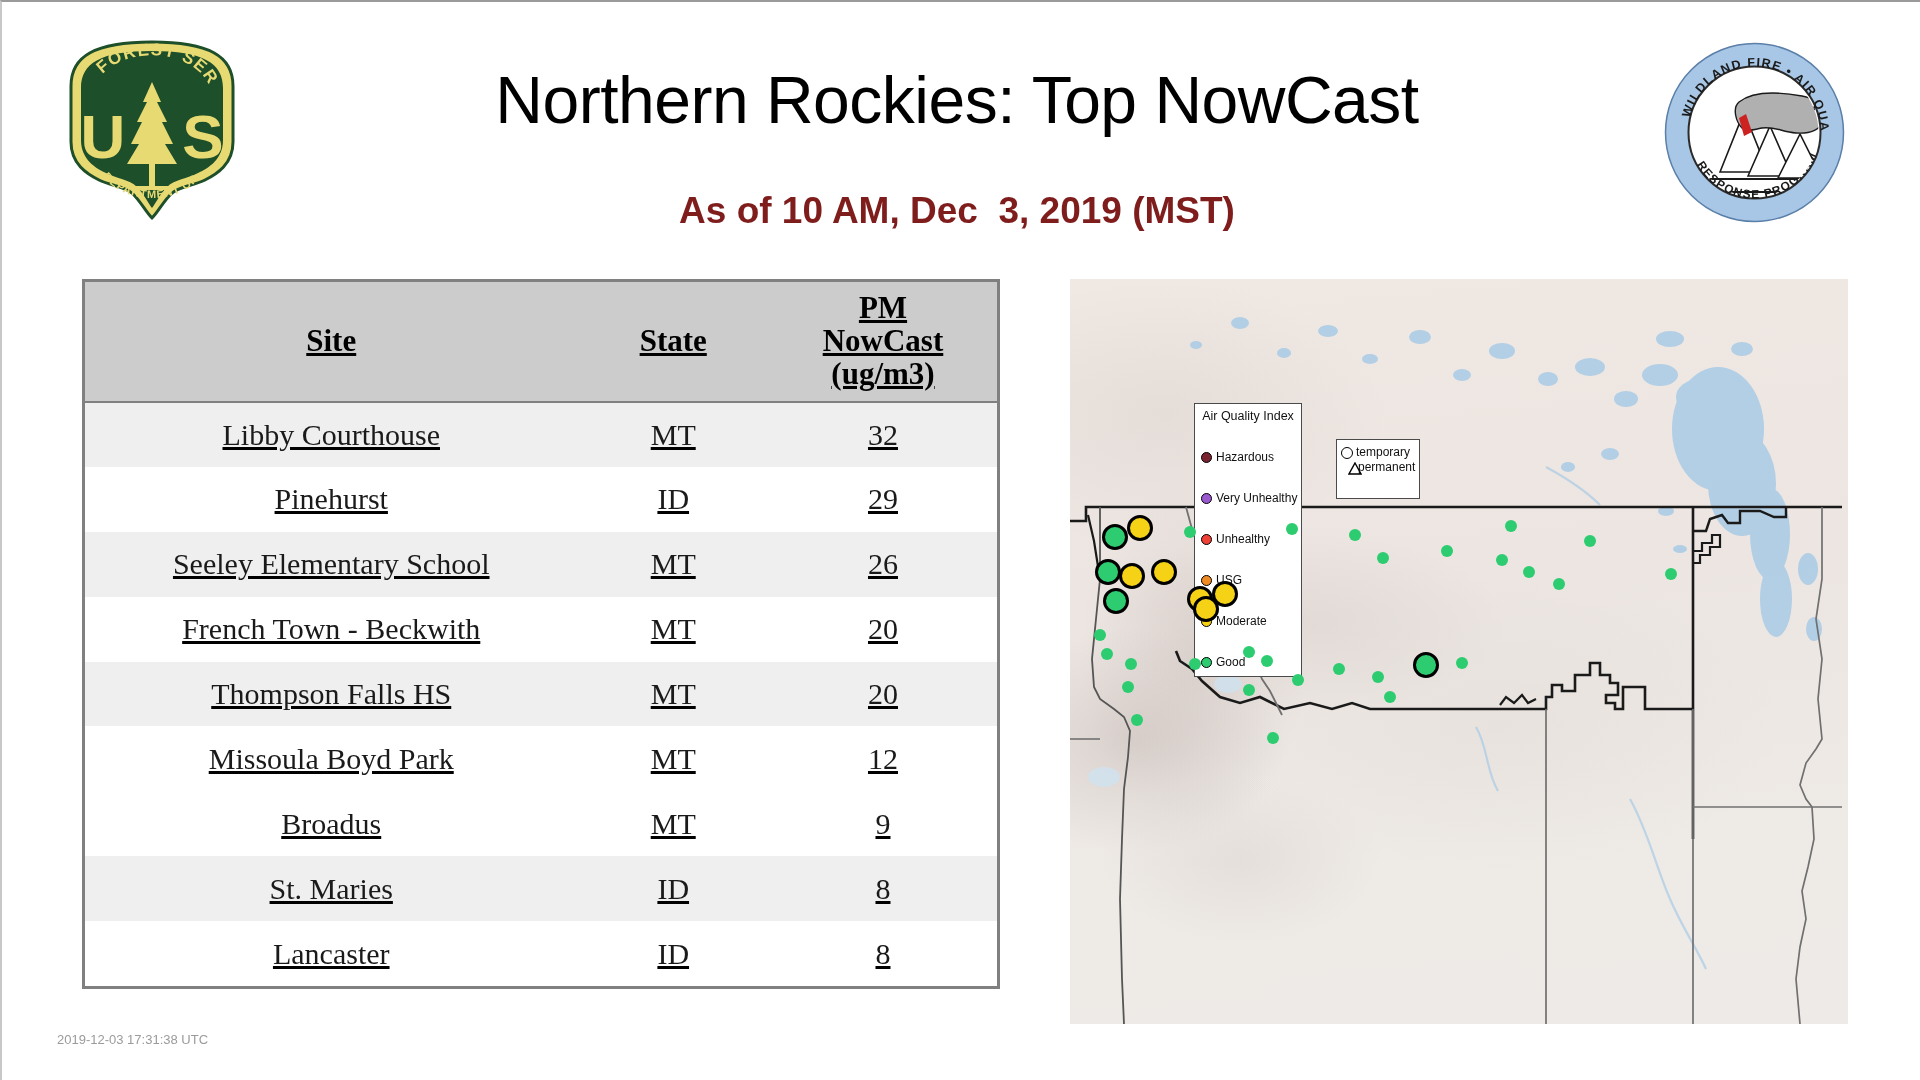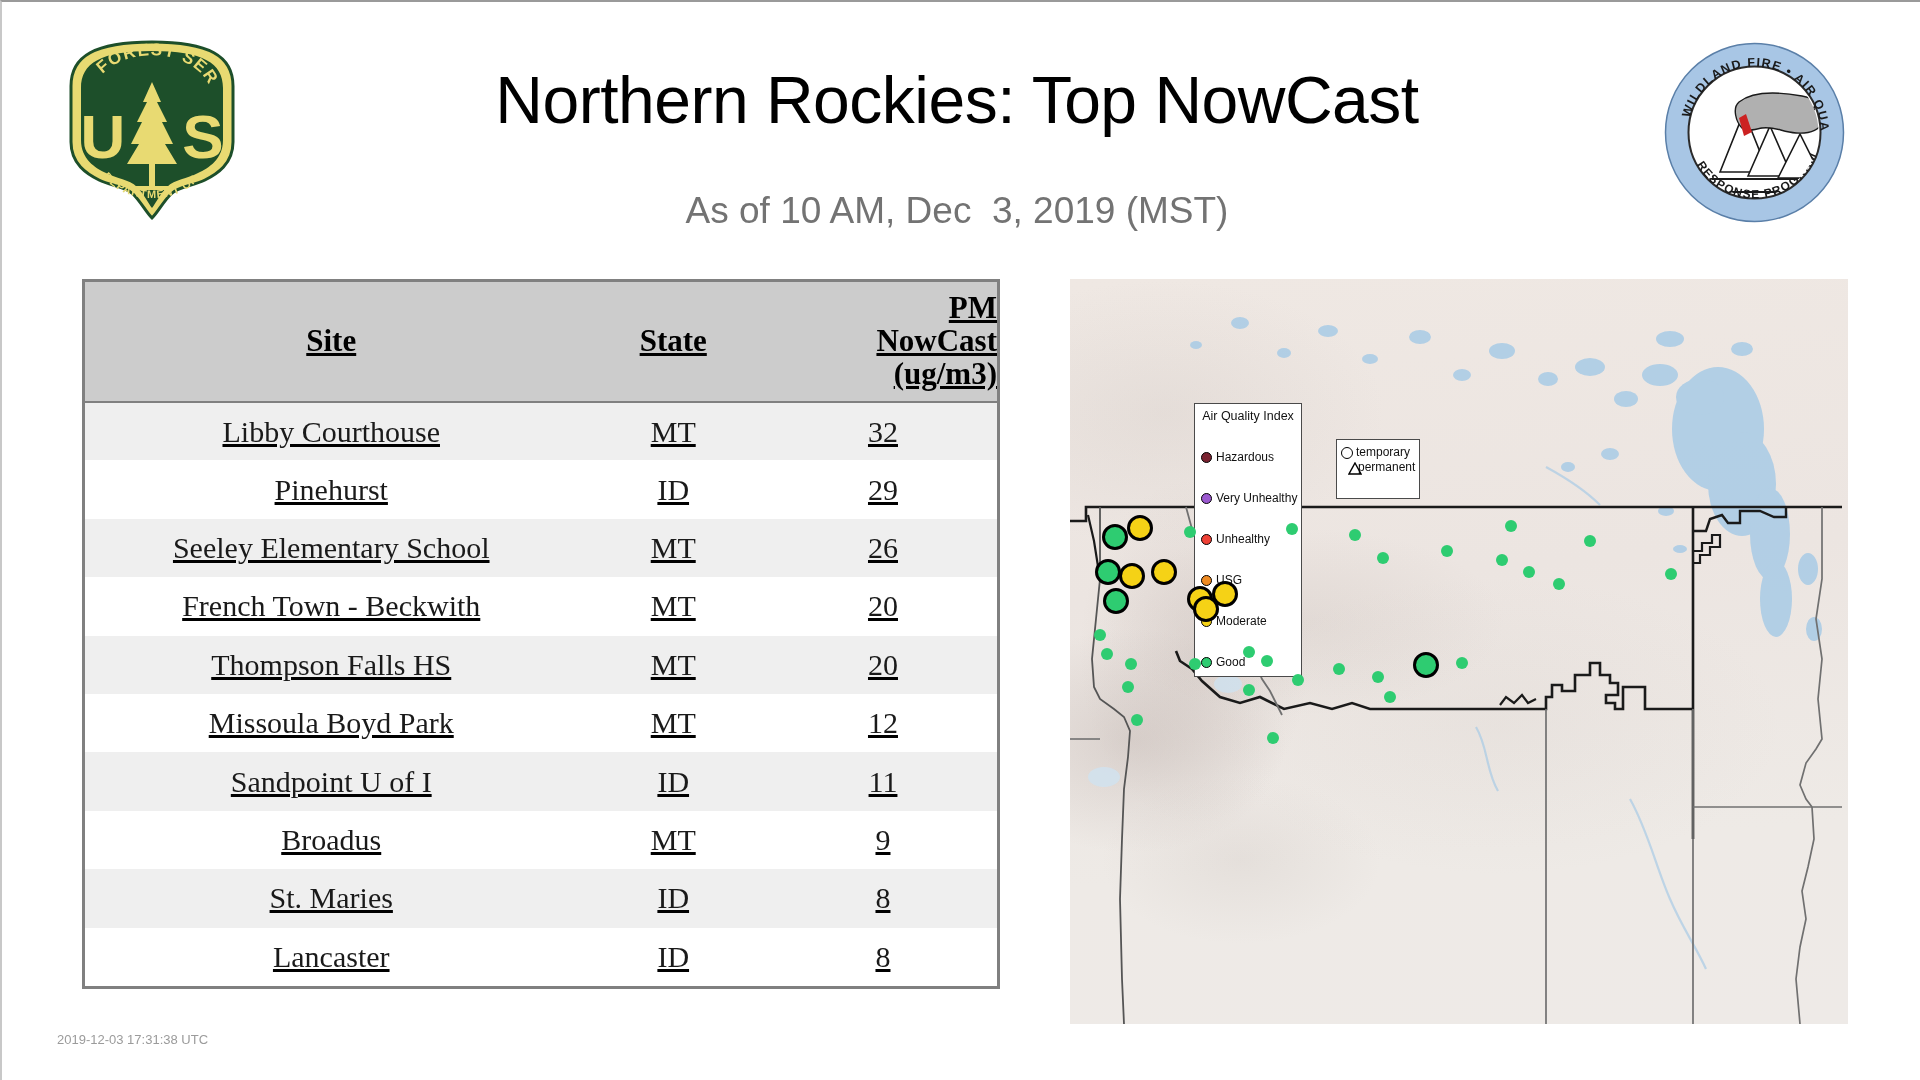--- a/index.html
+++ b/index.html
@@ -28,21 +28,21 @@
     text-align: center;
     font-family: "Liberation Sans Narrow", "Liberation Sans", sans-serif;
     font-size: 66px; font-weight: 400; color: #000000;
     letter-spacing: -0.5px;
     white-space: pre;
   }
   #subtitle {
     position: absolute; left: 260px; top: 188px; width: 1390px;
     text-align: center;
     font-family: "Liberation Sans", sans-serif;
-    font-size: 37px; font-weight: 400; color: #737373;
+    font-size: 37px; font-weight: 700; color: #7f1d1d;
     white-space: pre;
   }
 
   
   #table-wrap {
     position: absolute; left: 80px; top: 277px;
     width: 918px; height: 710px;
     border: 3px solid #808080;
     background: #ffffff;
   }
@@ -59,21 +59,21 @@
     font-size: 31px;
     color: #000000;
     text-align: center;
     vertical-align: middle;
     border-bottom: 2px solid #808080;
     padding: 4px 0;
     line-height: 1.06;
   }
   #nowcast-table th.col-site   { width: 54%; }
   #nowcast-table th.col-state  { width: 21%; margin-top: 19px; }
-  #nowcast-table th.col-value  { width: 25%; text-align: right; }
+  #nowcast-table th.col-value  { width: 25%; }
   #nowcast-table thead tr { height: 120px; }
 
   #nowcast-table td {
     font-family: "Liberation Serif", serif;
     font-size: 30px;
     color: #1a1a1a;
     text-align: center;
     vertical-align: middle;
     height: 57px;
     padding: 0;
@@ -249,25 +249,20 @@
           </tr>
           <tr class="odd">
             <td>Thompson Falls HS</td>
             <td>MT</td>
             <td>20</td>
           </tr>
           <tr class="even">
             <td>Missoula Boyd Park</td>
             <td>MT</td>
             <td>12</td>
-          </tr>
-          <tr class="odd">
-            <td>Sandpoint U of I</td>
-            <td>ID</td>
-            <td>11</td>
           </tr>
           <tr class="even">
             <td>Broadus</td>
             <td>MT</td>
             <td>9</td>
           </tr>
           <tr class="odd">
             <td>St. Maries</td>
             <td>ID</td>
             <td>8</td>

